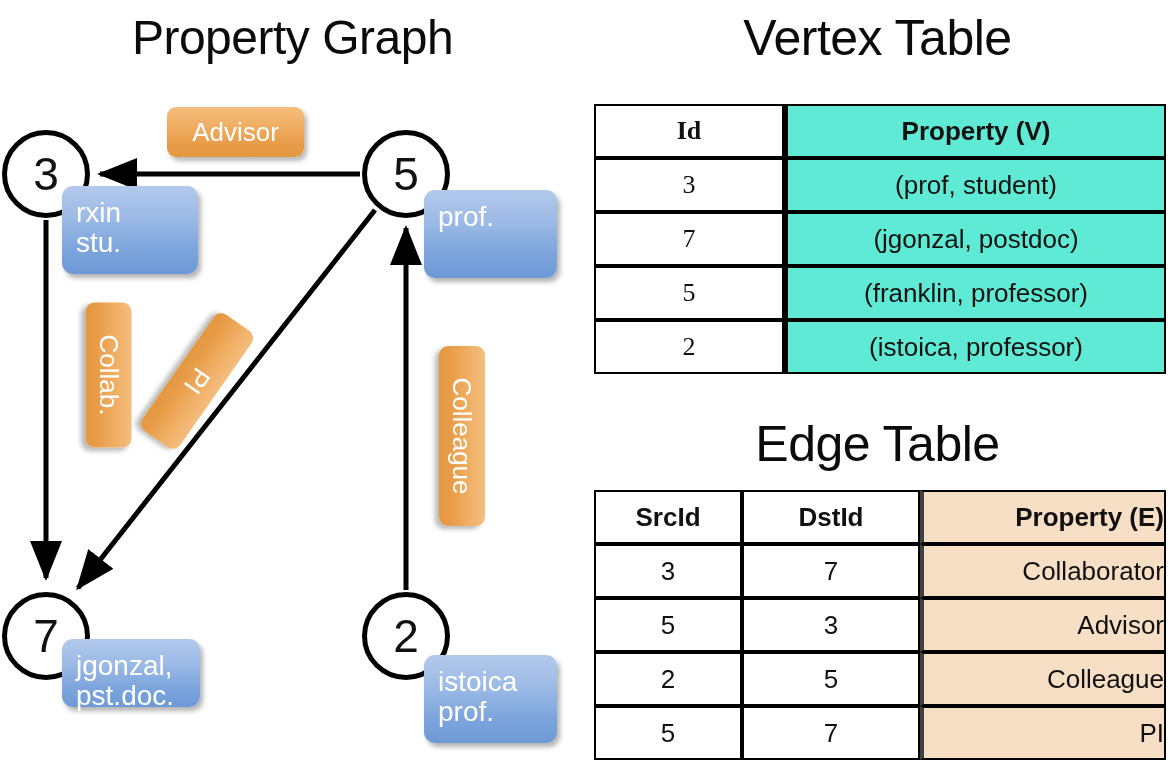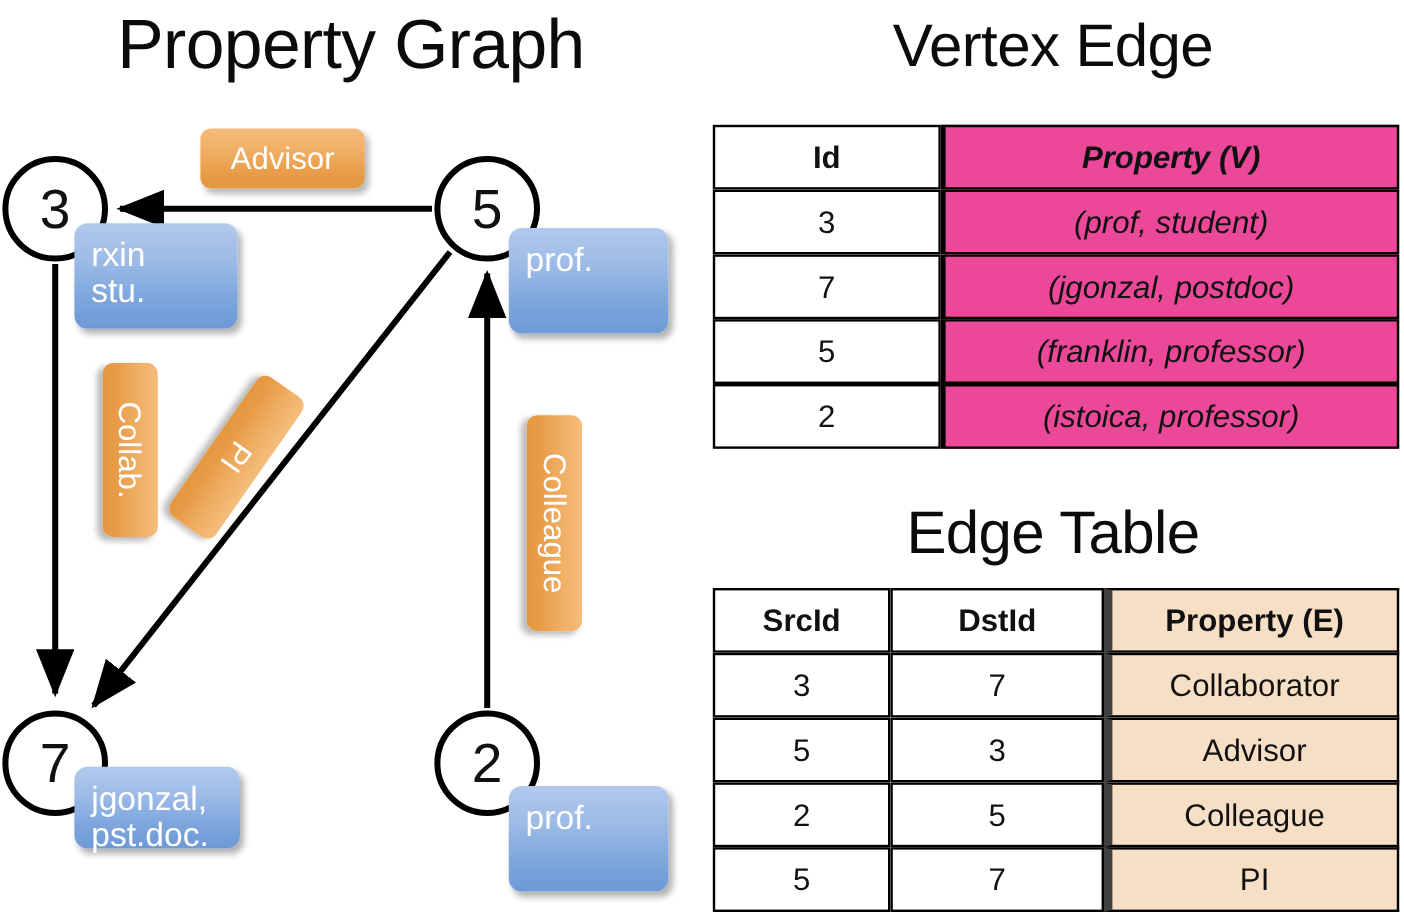--- a/index.html
+++ b/index.html
@@ -23,21 +23,21 @@
     font-family: "Liberation Sans", sans-serif;
     font-weight: 400;
     color: #0b0b0b;
     white-space: nowrap;
     letter-spacing: -0.5px;
   }
   #title-property-graph {
     left: 0; top: 8px;
     width: 585px;
     text-align: center;
-    font-size: 58px;
+    font-size: 48px;
     line-height: 60px;
   }
   #title-vertex-table {
     left: 585px; top: 8px;
     width: 585px;
     text-align: center;
     font-size: 50px;
     line-height: 60px;
   }
   #title-edge-table {
@@ -156,46 +156,46 @@
     background: #ffffff;
     box-sizing: border-box;
   }
   .data-table th { font-weight: 700; }
 
   #vertex-table {
     left: 594px; top: 104px;
     width: 572px;
   }
   #vertex-table th, #vertex-table td { height: 54px; }
-  #vertex-table .col-id { width: 190px; }
+  #vertex-table .col-id { width: 190px; font-family: Liberation Serif, serif; }
   #vertex-table .col-prop {
     width: 382px;
-    background: #ec4899;
+    background: #5eead4;
     border-left: 4px solid #000;
-    font-style: italic;
   }
 
   #edge-table {
     left: 594px; top: 490px;
     width: 572px;
   }
   #edge-table th, #edge-table td { height: 54px; }
   #edge-table .col-src { width: 148px; }
   #edge-table .col-dst { width: 178px; }
   #edge-table .col-prop {
     width: 246px;
     background: #f7dfc5;
-    border-left: 7px solid #404040;
+    border-left: 4px solid #404040;
+    text-align: right;
   }
 </style>
 </head>
 <body>
 
 <div class="title" id="title-property-graph">Property Graph</div>
-<div class="title" id="title-vertex-table">Vertex Edge</div>
+<div class="title" id="title-vertex-table">Vertex Table</div>
 <div class="title" id="title-edge-table">Edge Table</div>
 
 <div id="graph-panel">
 
   <svg id="graph-edges" viewBox="0 0 585 760">
     <defs>
       <marker id="arrow" markerWidth="9" markerHeight="9" refX="7.4" refY="3.2" orient="auto" markerUnits="strokeWidth">
         <path d="M0,0 L8,3.2 L0,6.4 z" fill="#000"></path>
       </marker>
     </defs>
@@ -219,20 +219,21 @@
     <div>stu.</div>
   </div>
   <div class="prop-bubble" id="bubble-franklin">
     <div>prof.</div>
   </div>
   <div class="prop-bubble" id="bubble-jgonzal">
     <div>jgonzal,</div>
     <div>pst.doc.</div>
   </div>
   <div class="prop-bubble" id="bubble-istoica">
+    <div>istoica</div>
     <div>prof.</div>
   </div>
 
   <div class="edge-badge" id="badge-advisor">Advisor</div>
   <div class="edge-badge" id="badge-collab">Collab.</div>
   <div class="edge-badge" id="badge-pi">PI</div>
   <div class="edge-badge" id="badge-colleague">Colleague</div>
 </div>
 
 <table class="data-table" id="vertex-table">

